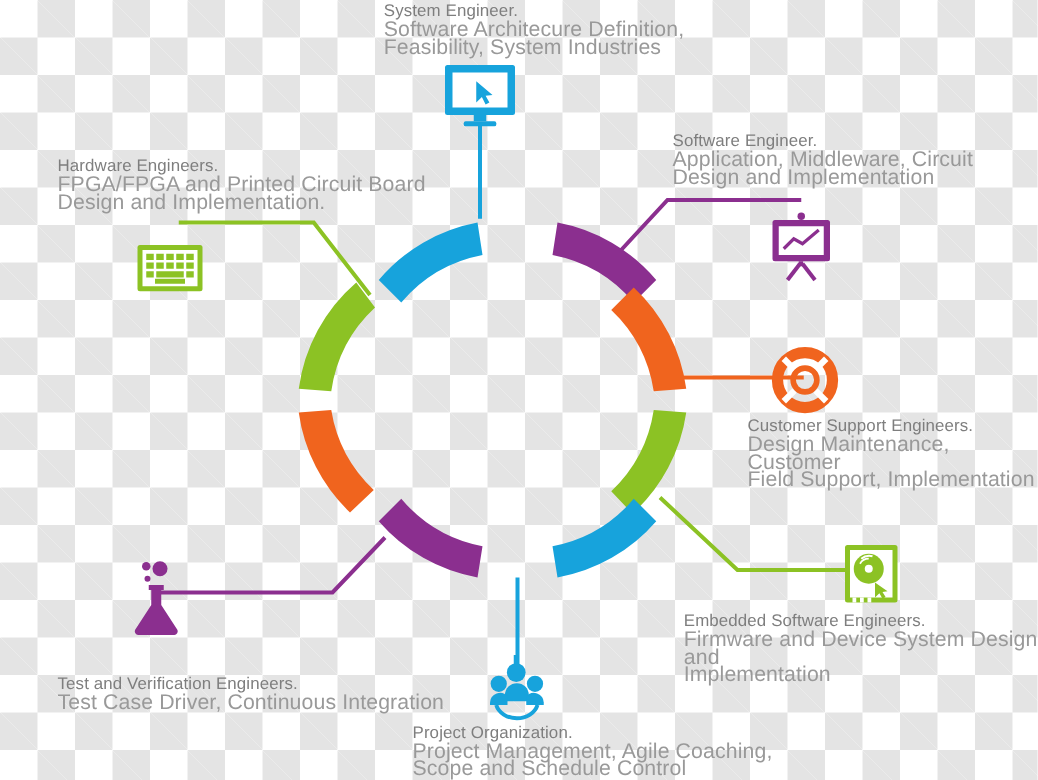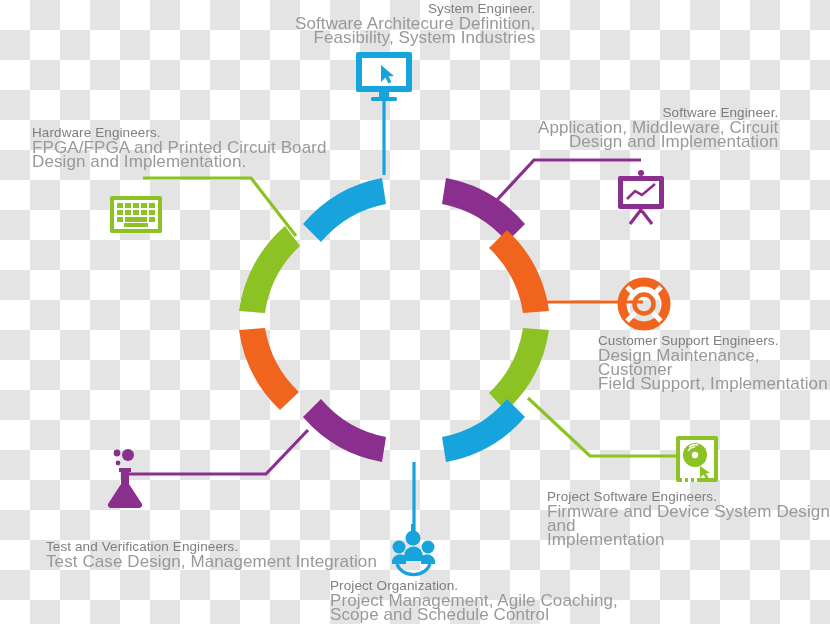--- a/index.html
+++ b/index.html
@@ -52,23 +52,23 @@
   .label .desc {
     display: block;
     font-size: 17px;
     color: #999999;
     line-height: 14px;
     white-space: pre-line;
     letter-spacing: .1px;
   }
 
   
-  #lbl-system     { left: 295px; top: 1px; text-align: right;   }
-  #lbl-software   { left: 538px; top: 105px; text-align: right; }
-  #lbl-hardware   { left: 32px;  top: 125px; }
+  #lbl-system     { left: 307px; top: 1px;   }
+  #lbl-software   { left: 538px; top: 105px; }
+  #lbl-hardware   { left: 46px;  top: 125px; }
   #lbl-support    { left: 598px; top: 333px; }
   #lbl-embedded   { left: 547px; top: 489px; }
   #lbl-test       { left: 46px;  top: 539px; }
   #lbl-project    { left: 330px; top: 578px; }
 </style>
 </head>
 <body>
 
 <div id="stage">
 
@@ -225,34 +225,34 @@
 Design and Implementation</span>
   </div>
 
   <div class="label" id="lbl-support">
     <span class="title">Customer Support Engineers.</span>
     <span class="desc">Design Maintenance, Customer
 Field Support, Implementation</span>
   </div>
 
   <div class="label" id="lbl-embedded">
-    <span class="title">Project Software Engineers.</span>
+    <span class="title">Embedded Software Engineers.</span>
     <span class="desc">Firmware and Device System Design and
 Implementation</span>
   </div>
 
   <div class="label" id="lbl-project">
     <span class="title">Project Organization.</span>
     <span class="desc">Project Management, Agile Coaching,
 Scope and Schedule Control</span>
   </div>
 
   <div class="label" id="lbl-test">
     <span class="title">Test and Verification Engineers.</span>
-    <span class="desc">Test Case Design, Management Integration</span>
+    <span class="desc">Test Case Driver, Continuous Integration</span>
   </div>
 
   <div class="label" id="lbl-hardware">
     <span class="title">Hardware Engineers.</span>
     <span class="desc">FPGA/FPGA and Printed Circuit Board
 Design and Implementation.</span>
   </div>
 
 </div>
 

